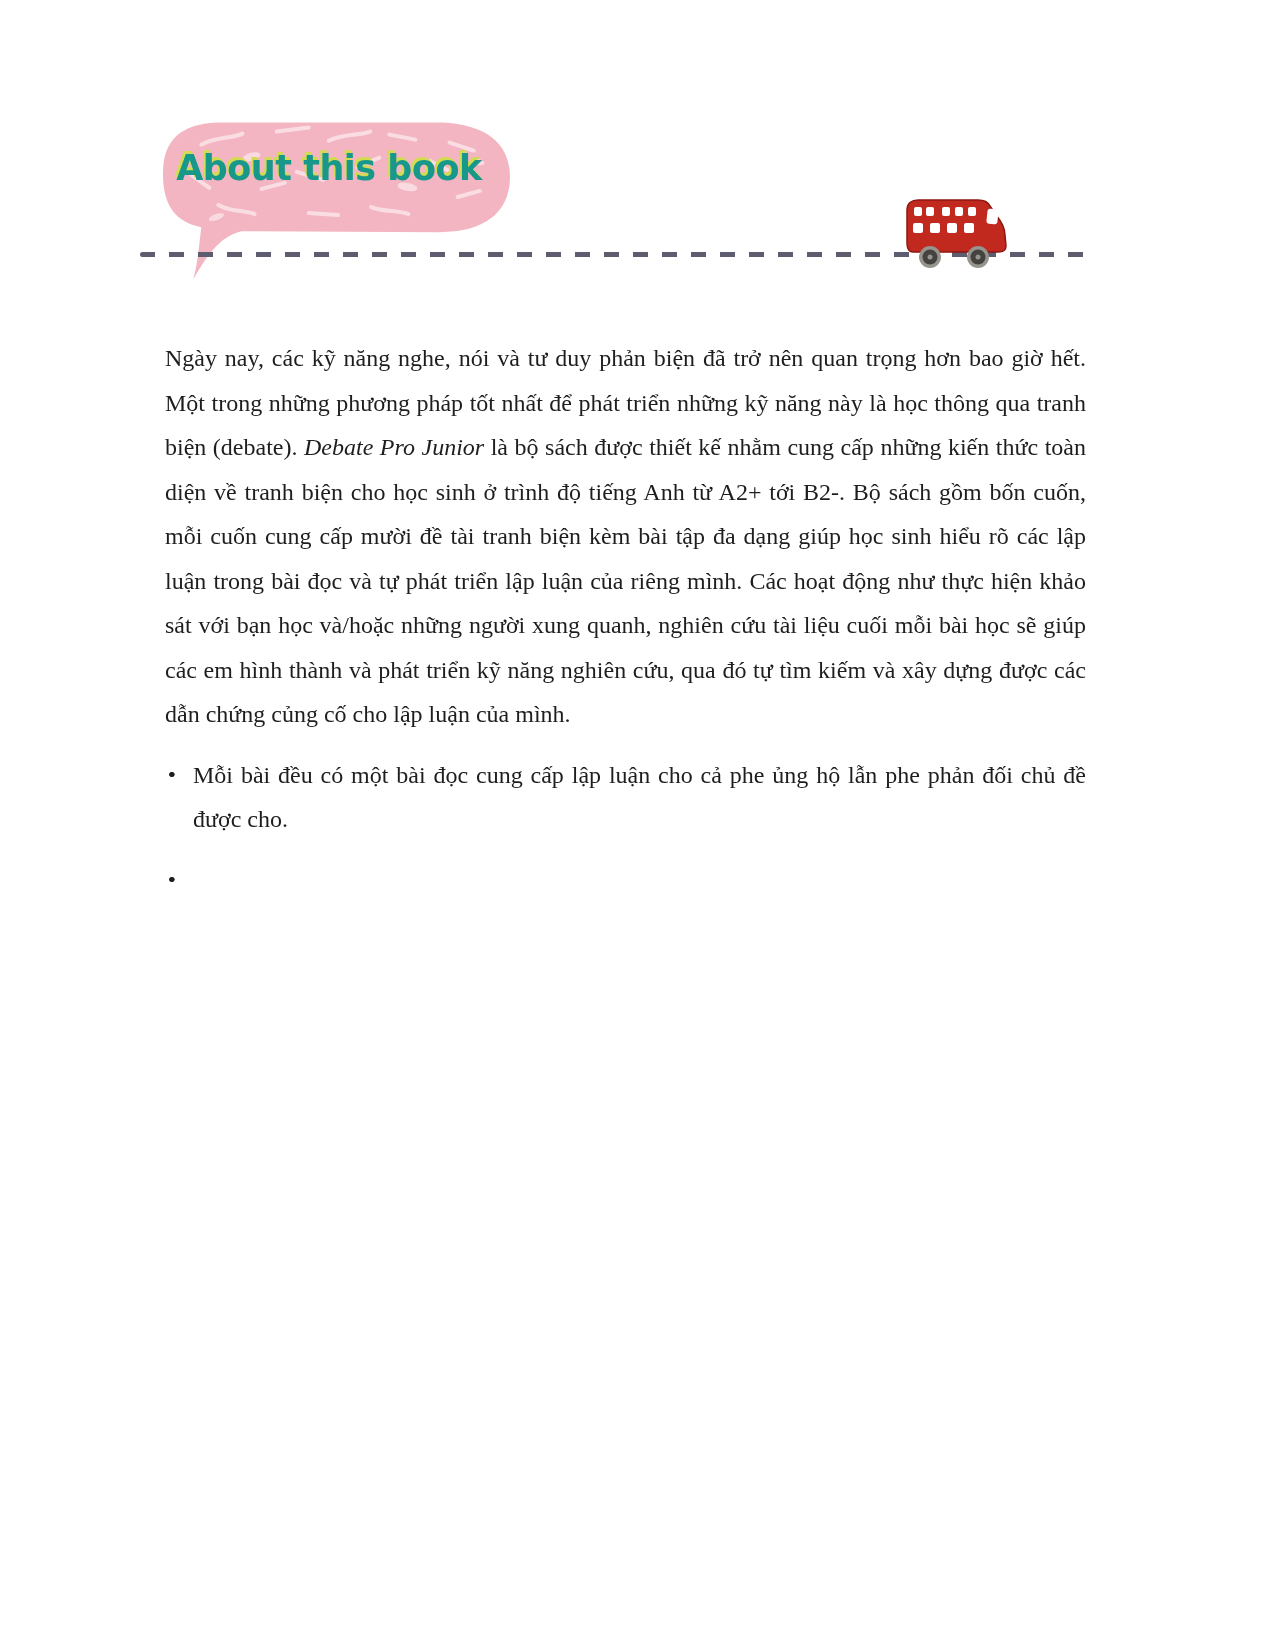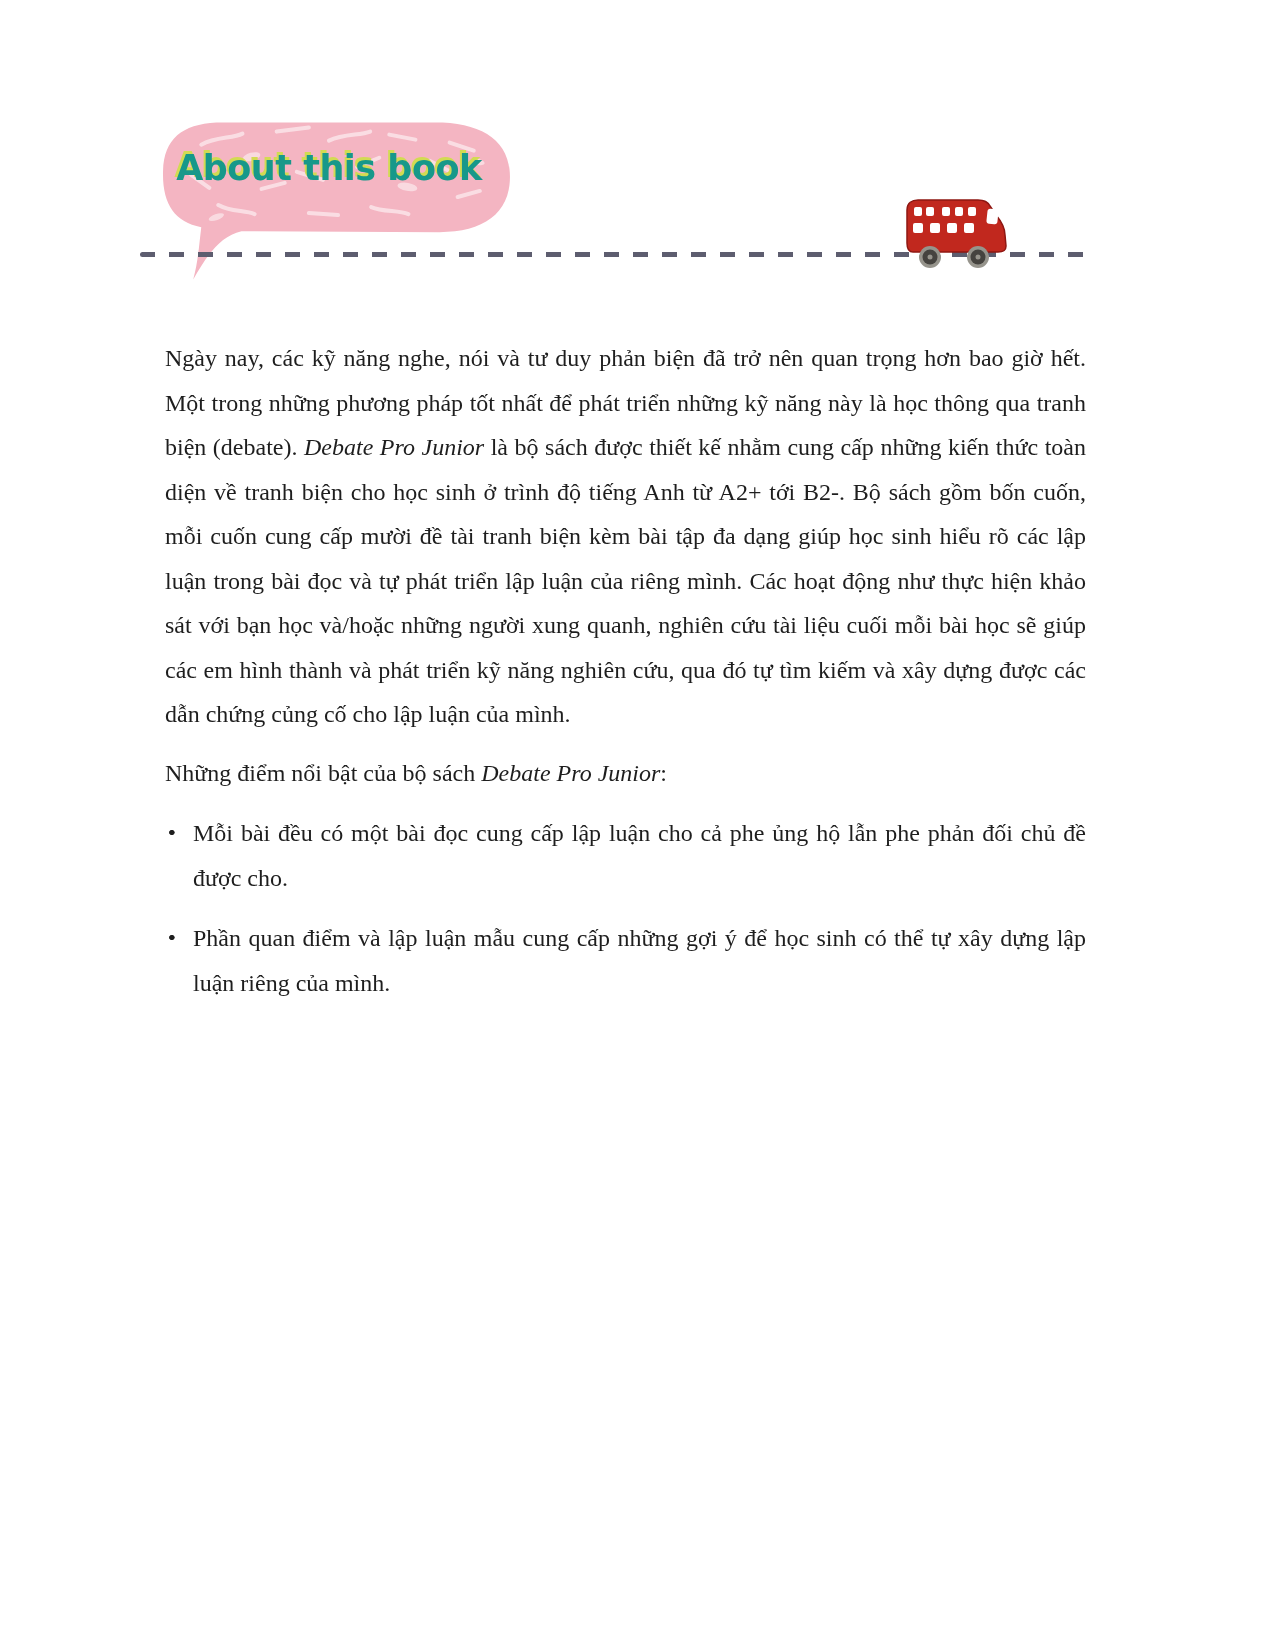--- a/index.html
+++ b/index.html
@@ -171,34 +171,32 @@
       <circle cx="78" cy="63" r="7.5" style="fill: var(--wheel-tire, #45433f);"></circle>
       <circle cx="78" cy="63" r="2.5" style="fill: var(--wheel-rim, #96948c);"></circle>
     </svg>
   </div>
 
   <div class="body-text">
 
     <p><span>Ngày nay, các kỹ năng nghe, nói và tư duy phản biện đã trở nên quan trọng hơn bao giờ hết. Một trong những phương pháp tốt nhất để phát triển những kỹ năng này là học thông qua tranh biện (debate). </span><em>Debate Pro Junior</em><span> là bộ sách được thiết kế nhằm cung cấp những kiến thức toàn diện về tranh biện cho học sinh ở trình độ tiếng Anh từ A2+ tới B2-. Bộ sách gồm bốn cuốn, mỗi cuốn cung cấp mười đề tài tranh biện kèm bài tập đa dạng giúp học sinh hiểu rõ các lập luận trong bài đọc và tự phát triển lập luận của riêng mình. Các hoạt động như thực hiện khảo sát với bạn học và/hoặc những người xung quanh, nghiên cứu tài liệu cuối mỗi bài học sẽ giúp các em hình thành và phát triển kỹ năng nghiên cứu, qua đó tự tìm kiếm và xây dựng được các dẫn chứng củng cố cho lập luận của mình.</span></p>
 
 
-    <p><span>Những điểm nổi bật của bộ sách </span><em>Debate Pro Junior</em><span>:</span></p>
 
     <ul class="highlights">
       <li>
         <span class="bullet-marker">•</span>
       </li>
       <li>
         <span class="bullet-marker">•</span>
         <span>Mỗi bài đều có một bài đọc cung cấp lập luận cho cả phe ủng hộ lẫn phe phản đối chủ đề được cho.</span>
       </li>
       <li>
         <span class="bullet-marker">•</span>
       </li>
       <li>
         <span class="bullet-marker">•</span>
-        <span>Phần quan điểm và lập luận mẫu cung cấp những gợi ý để học sinh có thể tự xây dựng lập luận riêng của mình.</span>
       </li>
     </ul>
 
   </div>
 
 </div>
 
 </body></html>

